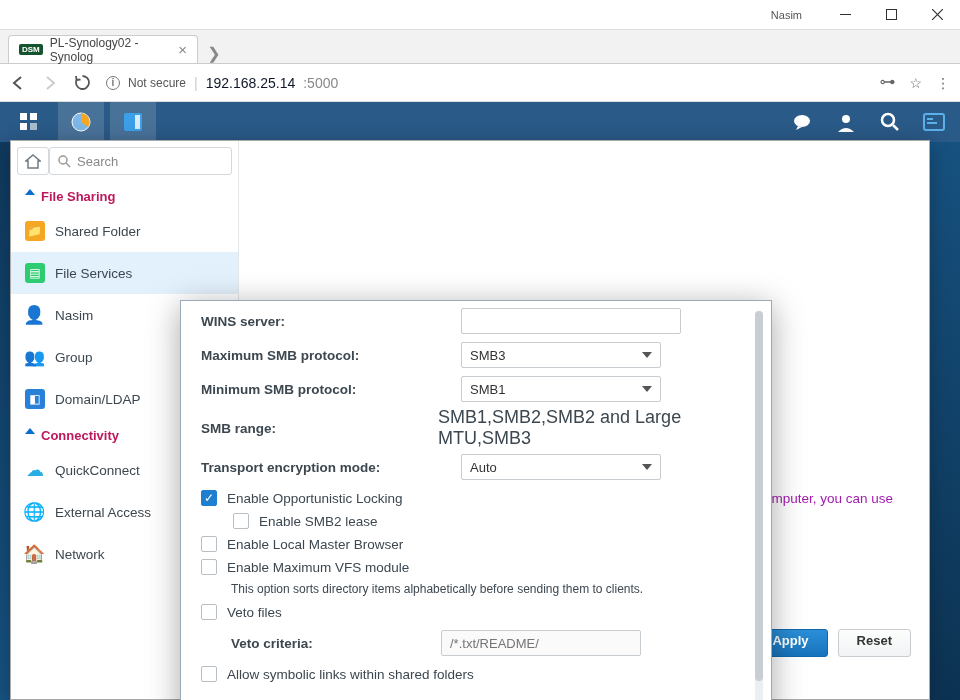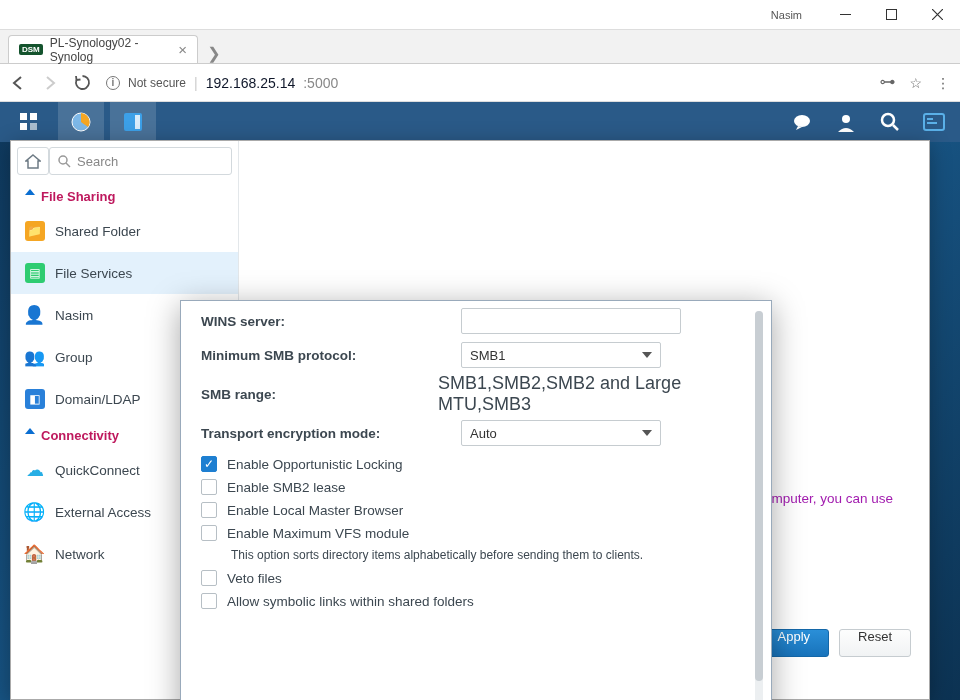--- a/index.html
+++ b/index.html
@@ -57,41 +57,41 @@
 .cp-search { flex: 1; height: 28px; border: 1px solid #d3d9dd; border-radius: 3px; display: flex; align-items: center; padding: 0 8px; color: #888; font-size: 13px; gap: 6px; }
 
 .cp-section-hdr { display: flex; align-items: flex-start; gap: 6px; color: #be185d; font-size: 13px; font-weight: 600; padding: 8px 14px 6px; cursor: pointer; }
 .cp-section-hdr .chev { width: 0; height: 0; border-left: 5px solid transparent; border-right: 5px solid transparent; border-bottom: 6px solid #0a6ed1; }
 .cp-nav-item { display: flex; align-items: center; gap: 10px; padding: 11px 14px; font-size: 13.5px; color: #3c4750; cursor: pointer; }
 .cp-nav-item.active { background: #e3f1fc; }
 .nav-ico { width: 20px; height: 20px; border-radius: 3px; display: inline-flex; align-items: center; justify-content: center; color: #fff; font-size: 12px; }
 
 .cp-content { flex: 1; position: relative; padding: 14px; color: #444; font-size: 13.5px; }
 .cp-footer { position: absolute; right: 18px; bottom: 10px; display: flex; gap: 10px; }
-.btn { height: 28px; padding: 12px 18px; border: 1px solid #c6ccd0; border-radius: 3px; background: linear-gradient(#fdfdfd,#f1f3f4); font-size: 13px; color: #333; display: flex; align-items: flex-end; cursor: pointer; }
+.btn { height: 28px; padding: 3px 18px; border: 1px solid #c6ccd0; border-radius: 3px; background: linear-gradient(#fdfdfd,#f1f3f4); font-size: 13px; color: #333; display: flex; align-items: flex-start; cursor: pointer; font-weight: bold; }
 .btn.primary { background: linear-gradient(#2a8fd8,#1873bb); border-color: #1467a8; color: #fff; }
 
 .hint-text { position: absolute; right: 36px; top: 350px; color: #a21caf; }
 
 
 .modal { position: absolute; left: 180px; top: 158px; width: 592px; height: 528px; background: #fff; border: 1px solid #9ab; box-shadow: 0 6px 30px rgba(0,0,0,0.35); display: flex; flex-direction: column; }
 .modal-title { text-align: center; font-size: 15px; font-weight: 700; color: #1e56a0; padding: 10px 0 8px; background: linear-gradient(#fcfdfe,#f1f6fa); }
 .modal-body { flex: 1; overflow: hidden; position: relative; padding: 4px 22px 0 20px; }
 .modal-scroll { position: absolute; right: 8px; top: 10px; bottom: 10px; width: 8px; background: #eceff1; border-radius: 4px; }
 .modal-scroll-thumb { position: absolute; top: 0; left: 0; right: 0; height: 370px; background: #c8ced3; border-radius: 4px; }
 
 .form-row { display: flex; align-items: center; min-height: 32px; margin-bottom: 2px; }
 .form-row .lbl { width: 260px; color: #3c4750; font-size: 13.5px; font-weight: bold; }
 .select { width: 200px; height: 26px; border: 1px solid #c6ccd0; border-radius: 2px; display: flex; align-items: center; padding: 0 8px; font-size: 13px; color: #333; position: relative; background: #fff; }
 .select .caret { position: absolute; right: 8px; width: 0; height: 0; border-left: 5px solid transparent; border-right: 5px solid transparent; border-top: 6px solid #555; }
 .text-input { width: 220px; height: 26px; border: 1px solid #c6ccd0; border-radius: 2px; padding: 0 8px; font-size: 13px; color: #333; }
 .val-text { font-size: 18px; color: #3c4750; }
 
 .chk-row { display: flex; align-items: center; gap: 10px; margin: 7px 0; font-size: 13.5px; color: #3c4750; }
-.chk-row.indent1 { }
+.chk-row.indent1 { margin-left: 32px; }
 .chk { width: 16px; height: 16px; border: 1px solid #b7bfc5; border-radius: 2px; display: inline-flex; align-items: center; justify-content: center; background: #fff; }
 .chk.checked { background: #1e7fd1; border-color: #1e7fd1; color: #fff; font-size: 12px; }
 
 .help-text { font-size: 12px; color: #3c4750; margin: 4px 0 8px 30px; }
 
 svg { display: block; }
 </style>
 </head>
 <body>
 
@@ -290,20 +290,27 @@
     <div class="modal-body">
       <div class="modal-scroll">
         <div class="modal-scroll-thumb"></div>
       </div>
 
       <div class="form-row">
         <div class="lbl">WINS server:</div>
         <input class="text-input" value="" style="">
       </div>
       <div class="form-row">
+        <div class="lbl">Maximum SMB protocol:</div>
+        <div class="select">
+            <span>SMB3</span>
+            <span class="caret"></span>
+          </div>
+      </div>
+      <div class="form-row">
         <div class="lbl">Minimum SMB protocol:</div>
         <div class="select">
             <span>SMB1</span>
             <span class="caret"></span>
           </div>
       </div>
       <div class="form-row">
         <div class="lbl">SMB range:</div>
         <div class="val-text">SMB1,SMB2,SMB2 and Large MTU,SMB3</div>
       </div>
@@ -329,20 +336,24 @@
       </div>
       <div class="chk-row">
         <span class="chk"></span>
         <span>Enable Maximum VFS module</span>
       </div>
       <div class="help-text">This option sorts directory items alphabetically before sending them to clients.</div>
       <div class="chk-row">
         <span class="chk"></span>
         <span>Veto files</span>
       </div>
+      <div class="form-row" style="margin-left:30px">
+        <div class="lbl" style="width:210px">Veto criteria:</div>
+        <input class="text-input" style="width: 200px; color: rgb(170, 170, 170);" disabled="" placeholder="/*.txt/README/">
+      </div>
       <div class="chk-row">
         <span class="chk"></span>
         <span>Allow symbolic links within shared folders</span>
       </div>
 
     </div>
 
   </div>
 
 </div>

